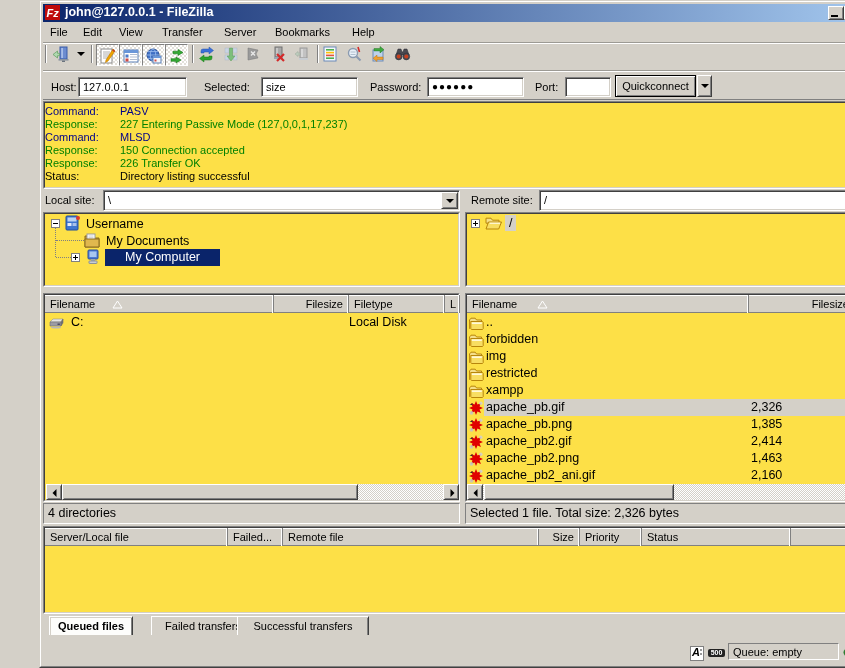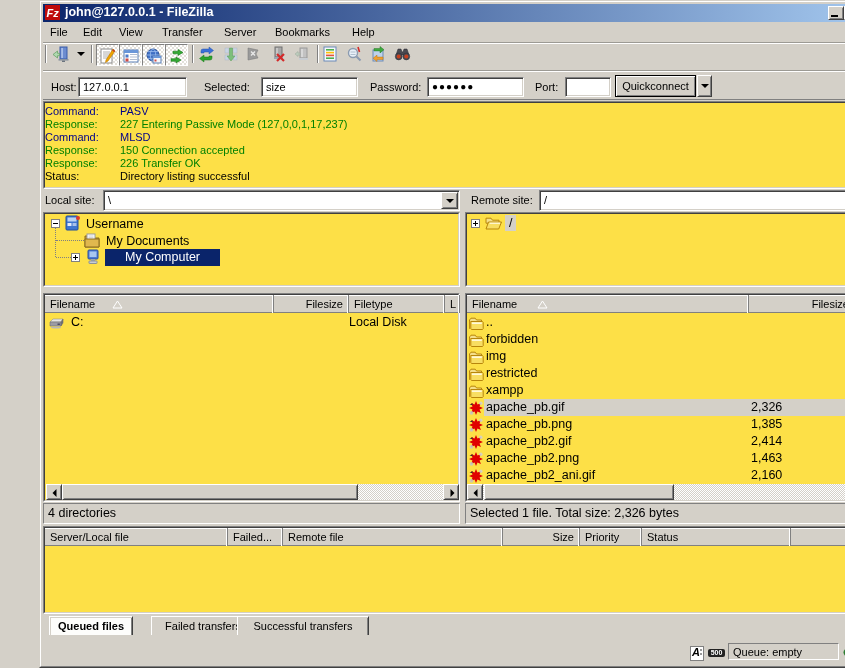--- a/index.html
+++ b/index.html
@@ -510,21 +510,21 @@
 
   <div class="sunk" style="left:4px;top:526px;width:837px;height:88px">
       <div class="in" id="queue">
     <div class="hdr" style="left:0;top:0;width:835px">
       <div class="hcell" style="left:0;width:183px">
             <span>Server/Local file</span>
           </div>
       <div class="hcell" style="left:183px;width:55px">
             <span>Failed...</span>
           </div>
-      <div class="hcell" style="left:238px;width:220px">
+      <div class="hcell" style="left:238px;width:256px">
             <span>Remote file</span>
           </div>
       <div class="hcell" style="left:458px;width:77px">
             <span style="text-align:right">Size</span>
           </div>
       <div class="hcell" style="left:535px;width:62px">
             <span>Priority</span>
           </div>
       <div class="hcell" style="left:597px;width:149px">
             <span>Status</span>

